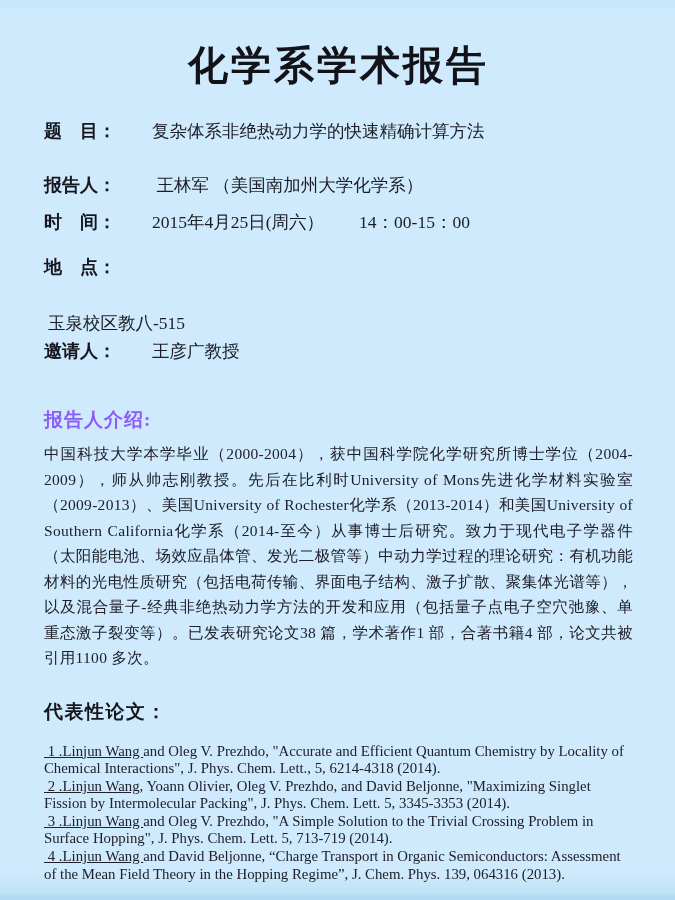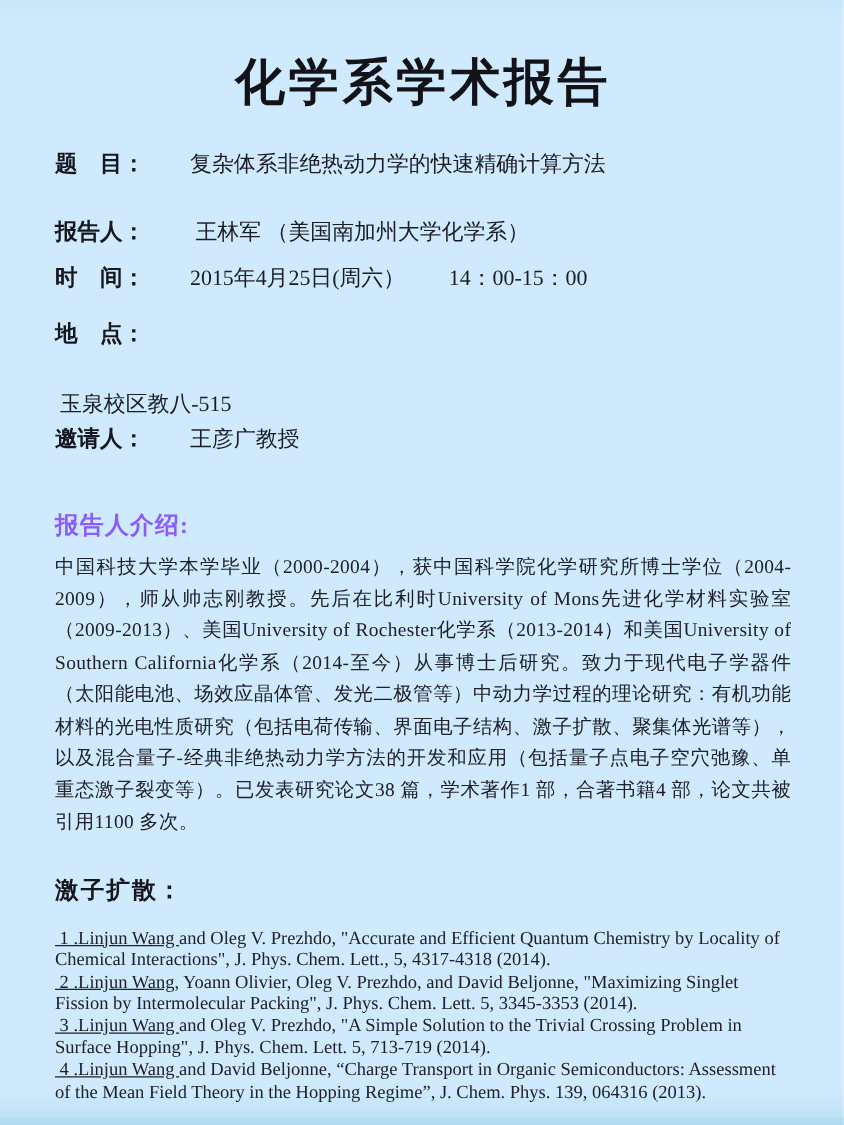--- a/index.html
+++ b/index.html
@@ -115,24 +115,24 @@
     <span class="info-label">地　点：</span><span class="info-value">玉泉校区教八-515</span>
   </div>
 
   <div class="info-row row-yaoqingren">
     <span class="info-label">邀请人：</span><span class="info-value">王彦广教授</span>
   </div>
 
   <div class="intro-heading">报告人介绍:</div>
   <div class="intro-body">中国科技大学本学毕业（2000-2004），获中国科学院化学研究所博士学位（2004-2009），师从帅志刚教授。先后在比利时University of Mons先进化学材料实验室（2009-2013）、美国University of Rochester化学系（2013-2014）和美国University of Southern California化学系（2014-至今）从事博士后研究。致力于现代电子学器件（太阳能电池、场效应晶体管、发光二极管等）中动力学过程的理论研究：有机功能材料的光电性质研究（包括电荷传输、界面电子结构、激子扩散、聚集体光谱等），以及混合量子-经典非绝热动力学方法的开发和应用（包括量子点电子空穴弛豫、单重态激子裂变等）。已发表研究论文38 篇，学术著作1 部，合著书籍4 部，论文共被引用1100 多次。</div>
 
-  <div class="pubs-heading">激子扩散：</div>
+  <div class="pubs-heading">代表性论文：</div>
 
   <div class="pub-list">
-    <p class="pub-item"><span class="pub-authors"> 1 .Linjun Wang </span><span>and Oleg V. Prezhdo, "Accurate and Efficient Quantum Chemistry by Locality of Chemical Interactions", </span><span class="pub-journal">J. Phys. Chem. Lett.</span><span>, 5, 4317-4318 (2014).</span></p>
+    <p class="pub-item"><span class="pub-authors"> 1 .Linjun Wang </span><span>and Oleg V. Prezhdo, "Accurate and Efficient Quantum Chemistry by Locality of Chemical Interactions", </span><span class="pub-journal">J. Phys. Chem. Lett.</span><span>, 5, 6214-4318 (2014).</span></p>
     <p class="pub-item"><span class="pub-authors"> 2 .Linjun Wang</span><span>, Yoann Olivier, Oleg V. Prezhdo, and David Beljonne, "Maximizing Singlet Fission by Intermolecular Packing", </span><span class="pub-journal">J. Phys. Chem. Lett.</span><span> 5, 3345-3353 (2014).</span></p>
     <p class="pub-item"><span class="pub-authors"> 3 .Linjun Wang </span><span>and Oleg V. Prezhdo, "A Simple Solution to the Trivial Crossing Problem in Surface Hopping", </span><span class="pub-journal">J. Phys. Chem. Lett.</span><span> 5, 713-719 (2014).</span></p>
     <p class="pub-item"><span class="pub-authors"> 4 .Linjun Wang </span><span>and David Beljonne, “Charge Transport in Organic Semiconductors: Assessment of the Mean Field Theory in the Hopping Regime”, </span><span class="pub-journal">J. Chem. Phys.</span><span> 139, 064316 (2013).</span></p>
   </div>
 
 </div>
 
 <div class="bottom-strip"></div>
 
 </body></html>

